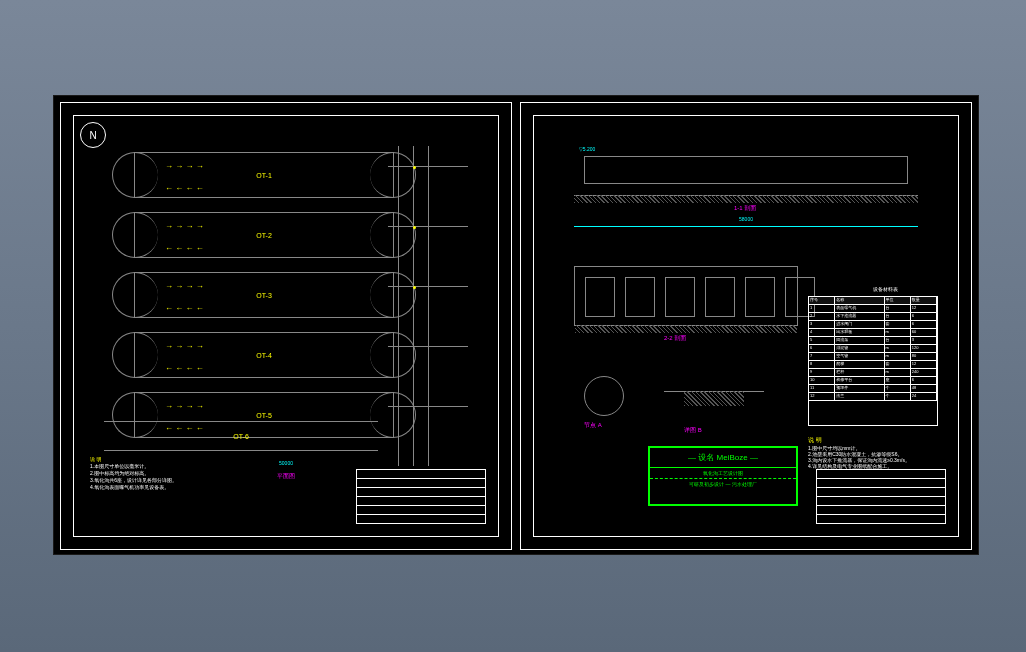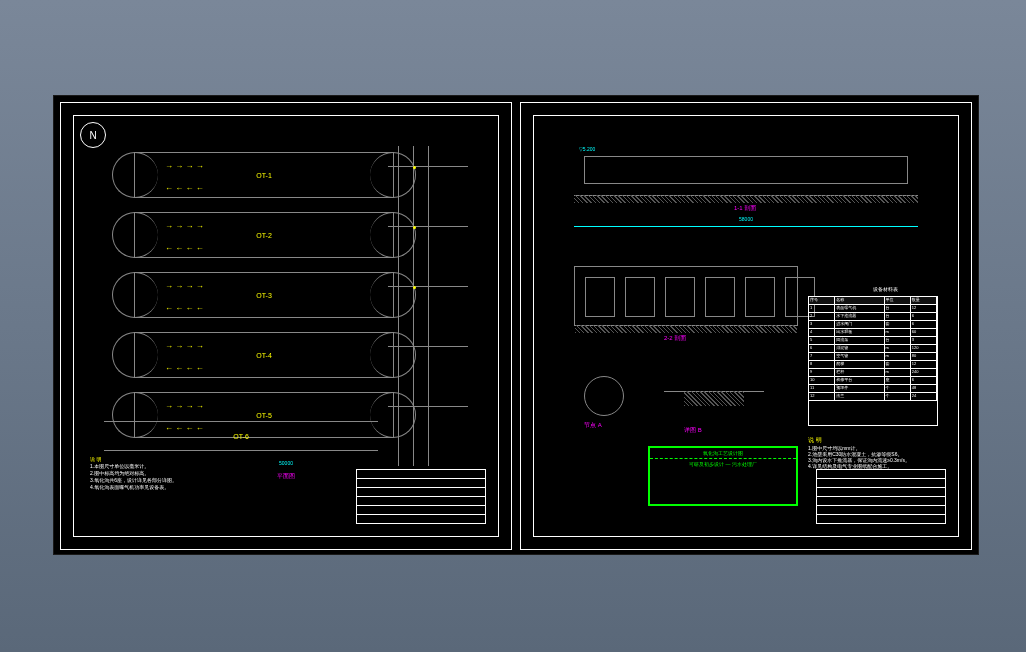--- a/index.html
+++ b/index.html
@@ -243,20 +243,21 @@
 
       <div style="position:absolute;right:20px;top:320px;width:130px">
         <div style="color:#ff0;font-size:6px">说 明</div>
         <div class="wht" style="position:relative">1.图中尺寸均以mm计。</div>
         <div class="wht" style="position:relative">2.池壁采用C30防水混凝土，抗渗等级S6。</div>
         <div class="wht" style="position:relative">3.沟内设水下推流器，保证沟内流速≥0.3m/s。</div>
         <div class="wht" style="position:relative">4.详见结构及电气专业图纸配合施工。</div>
       </div>
 
       <div class="logo-box">
+        <div class="logo-title">— 设名  MeiBoze —</div>
         <div class="logo-sub">氧化沟工艺设计图</div>
         <div class="logo-sub" style="border-top:1px dashed #0f0">可研及初步设计 — 污水处理厂</div>
       </div>
 
       <div class="titleblock">
         <div class="tb-row"></div>
         <div class="tb-row"></div>
         <div class="tb-row"></div>
         <div class="tb-row"></div>
         <div class="tb-row"></div>

